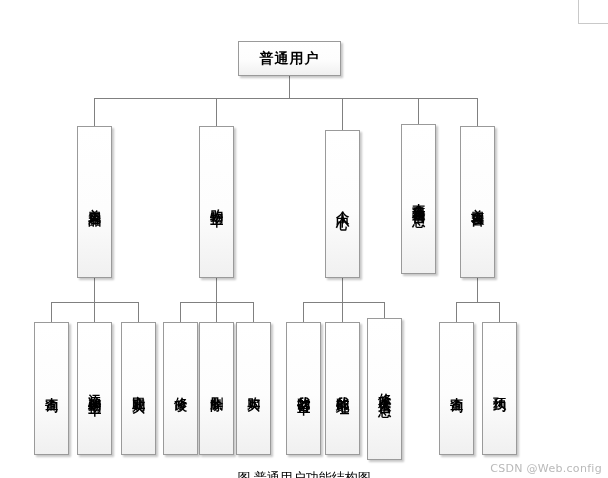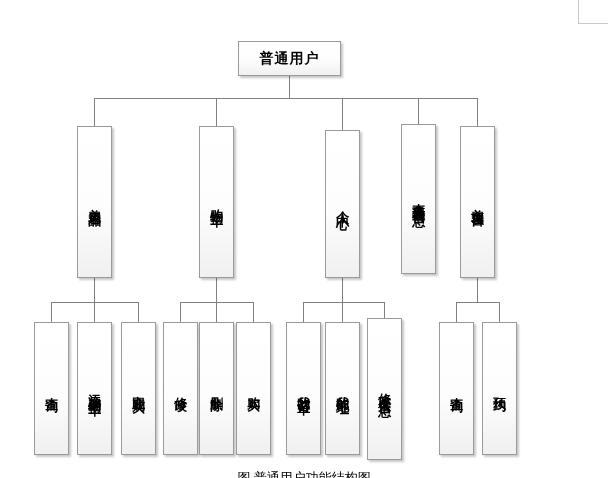--- a/index.html
+++ b/index.html
@@ -215,14 +215,15 @@
   <div class="node vert" style="left:439px; top:322px; width:35px; height:133px;">
     <span class="lbl">查询</span>
   </div>
 
   <div class="node vert" style="left:482px; top:322px; width:35px; height:133px;">
     <span class="lbl">预约</span>
   </div>
 
   <div class="caption" style="top:469px;">图  普通用户功能结构图</div>
 
+  <div class="watermark">CSDN @Web.config</div>
 
 </div>
 
 </body></html>

